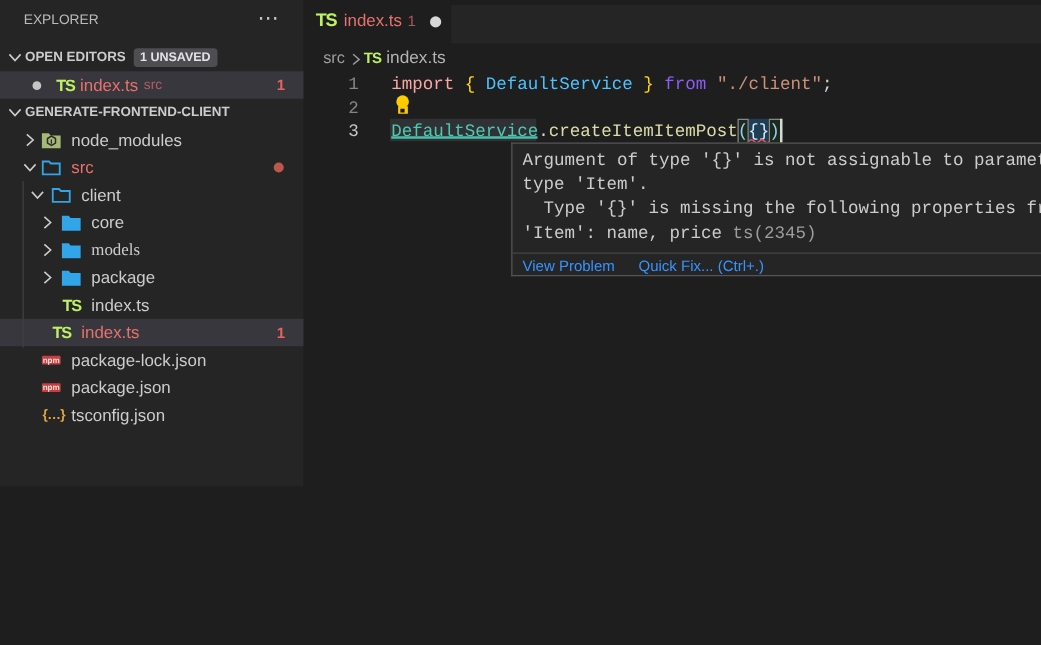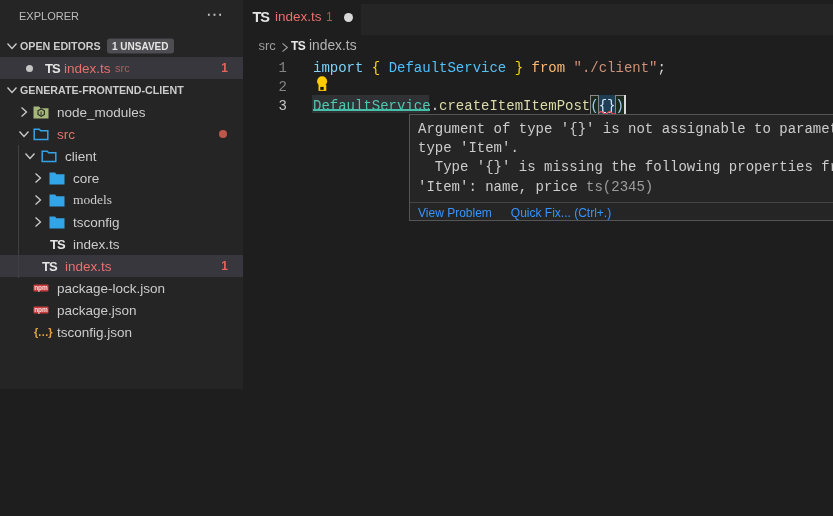--- a/index.html
+++ b/index.html
@@ -8,21 +8,21 @@
   .abs { position:absolute; }
   
   #sidebar { position:absolute; left:0; top:0; width:243px; height:389px; background:#252526; color:#cccccc; }
   #sb-title { position:absolute; left:19px; top:10px; font-size:11px; color:#bcbcbc; }
   #sb-dots { position:absolute; left:206px; top:4px; font-size:17px; color:#c5c5c5; letter-spacing:0.5px;}
   .row { position:absolute; left:0; width:243px; height:22px; font-size:13.5px; color:#cccccc; }
   .row .lbl { position:absolute; top:50%; transform:translateY(-50%); white-space:nowrap; }
   .hdr { font-weight:bold; font-size:10.7px;padding-left:48px; }
   .chev { position:absolute; top:3px; width:16px; height:16px; }
   .ficon { position:absolute; top:3px; width:16px; height:16px; }
-  .tsicon { color:#e5e5e5; font-weight:bold; font-size:13px; letter-spacing:-0.9px; }
+  .tsicon { color:#bef264; font-weight:bold; font-size:13px; letter-spacing:-0.9px; }
   .badge1 { position:absolute; right:15px; top:50%; transform:translateY(-50%); color:#e8635b; font-size:12px; font-weight:bold;}
   #guide { position:absolute; left:18px; top:145px; width:1px; height:133px; background:#404040; }
   
   #editor { position:absolute; left:243px; top:0; width:590px; height:516px; background:#1e1e1e; }
   #tabbar { position:absolute; left:0; top:4px; width:590px; height:31px; background:#252526; }
   #tab { position:absolute; left:0; top:-4px; width:118px; height:35px; background:#1e1e1e; }
   #breadcrumb { position:absolute; left:0; top:35px; width:590px; height:22px; background:#1e1e1e; font-size:13px; color:#9d9d9d; }
   #code { position:absolute; left:0; top:57px; width:590px; height:459px;
      font-family:"Liberation Mono", monospace; font-size:14px; }
   .cl { position:absolute; left:70px; height:19.2px; line-height:19.2px; white-space:pre; color:#d4d4d4;}
@@ -118,21 +118,21 @@
     <span class="lbl" style="left:73px;font-family:Liberation Serif, serif;">models</span>
   </div>
 
   <div class="row" style="top:211px;">
     <svg class="chev" style="left:30px;" viewBox="0 0 16 16">
         <path d="M5.5 3.5l5 4.5-5 4.5" stroke="#cccccc" stroke-width="1.3" fill="none"></path>
       </svg>
     <svg class="ficon" style="left:49px;" viewBox="0 0 16 16">
       <path d="M0.5 2.5 h5.5 l1.5 1.8 h8 v10.2 h-15 z" fill="#32a4e8"></path>
     </svg>
-    <span class="lbl" style="left:73px;">tsconfig</span>
+    <span class="lbl" style="left:73px;">package</span>
   </div>
 
   <div class="row" style="top:233px;">
     <span class="lbl tsicon" style="left:50px;">TS</span>
     <span class="lbl" style="left:73px;">index.ts</span>
   </div>
 
   <div class="row" style="top:255px; background:#37373d;">
     <span class="lbl tsicon" style="left:42px;">TS</span>
     <span class="lbl" style="left:65px; color:#e8716e;">index.ts</span>
@@ -186,21 +186,21 @@
 
     <div class="abs" style="left:68.8px; top:38.4px; width:117.5px; height:17.4px; background:#303134;"></div>
     <div class="abs" style="left:355.6px; top:38.4px; width:16.8px; height:19.2px; background:#1e3e56;"></div>
     <div class="abs" style="left:346.7px; top:38.4px; width:9.8px; height:19.2px; background:#1c2a1e; border:1px solid #888888;"></div>
     <div class="abs" style="left:371.9px; top:38.4px; width:9.8px; height:19.2px; background:#1c2a1e; border:1px solid #888888;"></div>
 
     <div class="ln" style="top:1.8px;">1</div>
     <div class="ln" style="top:21px;">2</div>
     <div class="ln" style="top:40.2px; color:#c6c6c6;">3</div>
 
-    <div class="cl" style="top:1.8px;"><span style="color:#7dd3fc">import</span> <span style="color:#ffd700">{</span> <span style="color:#4fc1ff">DefaultService</span> <span style="color:#ffd700">}</span> <span style="color:#fdba74">from</span> <span style="color:#ce9178">"./client"</span>;</div>
+    <div class="cl" style="top:1.8px;"><span style="color:#fca5a5">import</span> <span style="color:#ffd700">{</span> <span style="color:#4fc1ff">DefaultService</span> <span style="color:#ffd700">}</span> <span style="color:#8b5cf6">from</span> <span style="color:#ce9178">"./client"</span>;</div>
 
     <svg class="abs" style="left:71.5px; top:19px;" width="16" height="16" viewBox="0 0 16 16">
       <circle cx="7.1" cy="5.3" r="5.05" fill="#ffcc00"></circle>
       <path d="M3.5 8.9 h7.8 v6 h-7.8 z" fill="#ffcc00"></path>
       <path d="M5.3 10.9 h3.4 v3 h-3.4 z" fill="#15181d"></path>
     </svg>
 
     <div class="cl" style="top:40.2px;"><span style="color:#4ec9b0">DefaultService</span>.<span style="color:#dcdcaa">createItemItemPost</span><span style="color:#9ecbee">(</span><span style="color:#d5e8fa">{}</span><span style="color:#9ecbee">)</span></div>
 
     <div class="abs" style="left:70px; top:52.4px; width:117px; height:1.6px; background:#45c0aa;"></div>

